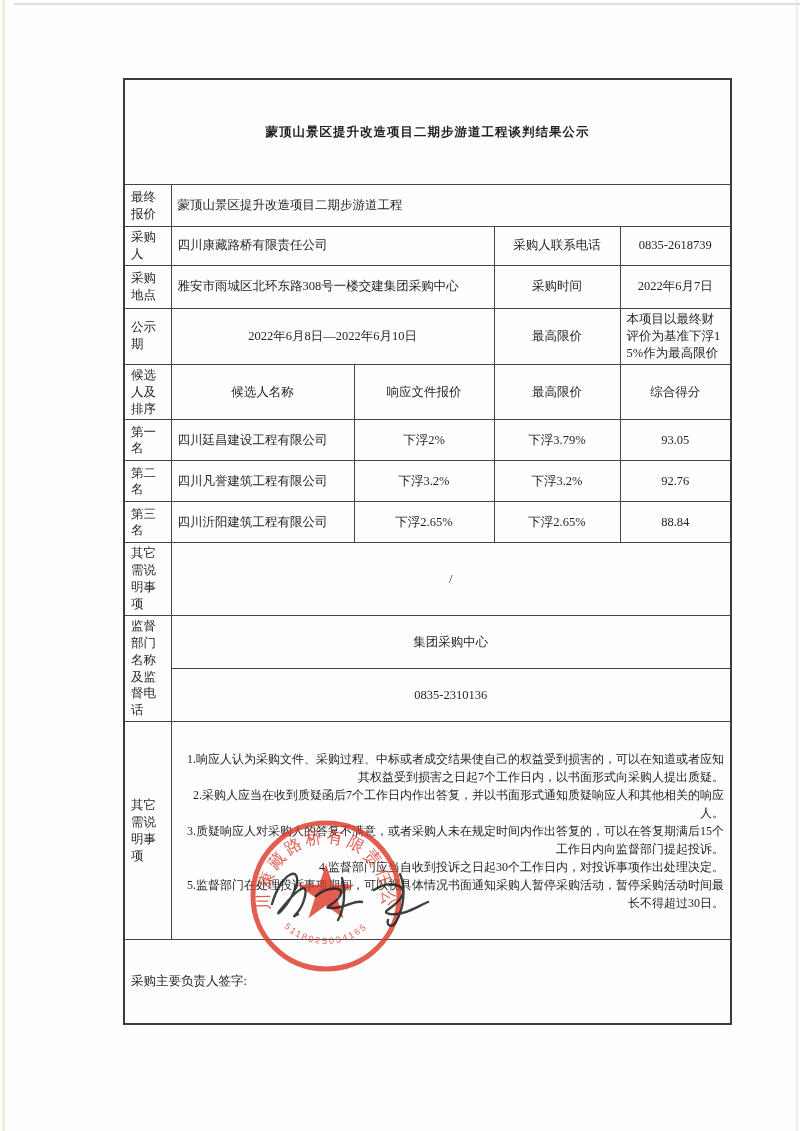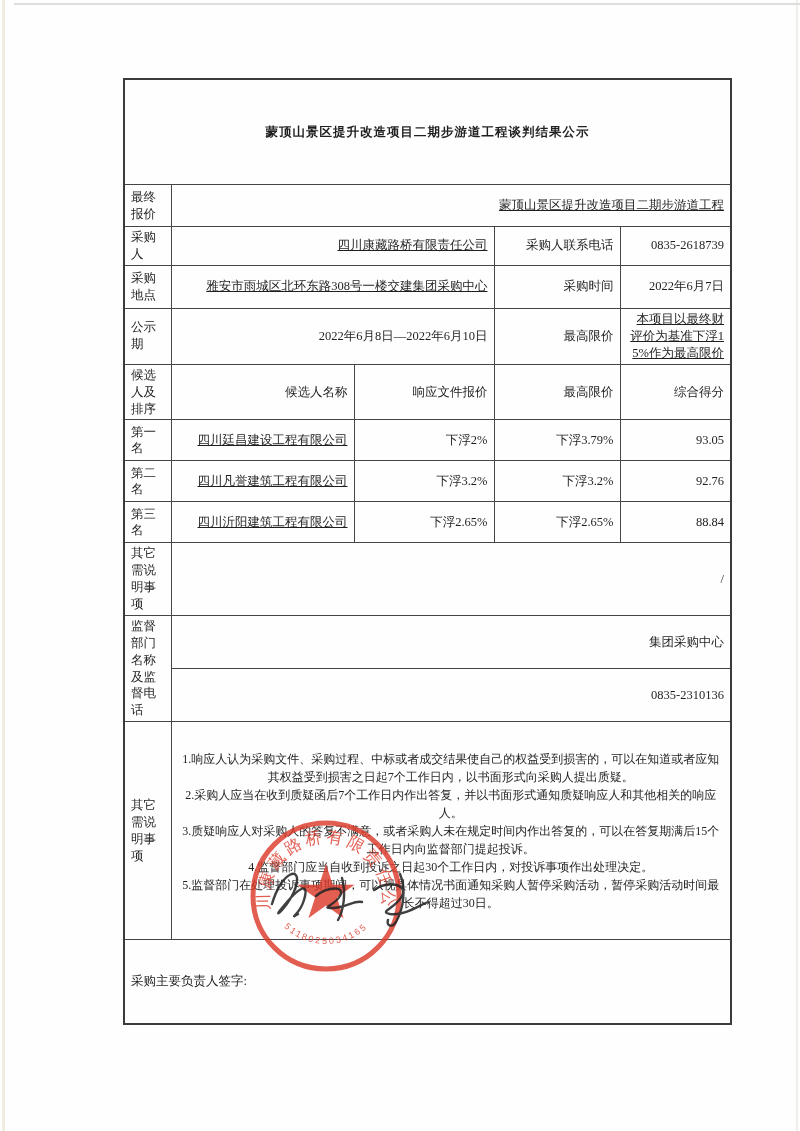--- a/index.html
+++ b/index.html
@@ -34,26 +34,26 @@
   td.title-cell{
     height:100px;
     text-align:center;
     font-family:"Liberation Sans","DejaVu Sans",sans-serif;
     font-weight:bold;
     font-size:17px;
     letter-spacing:1px;
     margin-left:42px;
   }
   td.lbl{text-align:left;padding:2px 4px;}
-  td.ctr{text-align:right;}
-  td.lft{text-align:right;text-decoration:underline;}
+  td.ctr{text-align:center;}
+  td.lft{text-align:left;}
   .h41{height:37px;} .h36{height:32px;} .h42{height:38px;} .h55{height:51px;}
   .h40{height:36px;} .h50{height:46px;} .h217{height:213px;} .h83{height:79px;}
   td.obj-cell{vertical-align:middle;}
-  .obj-cell p{margin:0;padding:0;font-size:12px;line-height:1.5;text-align:center;}
+  .obj-cell p{margin:0;padding:0;font-size:12px;line-height:1.5;text-align:right;}
   td.sig-cell{position:relative;font-size:13px;padding-left:8px;}
   .sig-label{position:relative;z-index:3;}
 
   .seal{position:absolute;left:245px;top:815px;width:162px;height:162px;z-index:2;pointer-events:none;}
   .signature{position:absolute;left:258px;top:856px;width:190px;height:84px;z-index:3;pointer-events:none;}
 </style>
 </head>
 <body>
 
 <div class="page">

